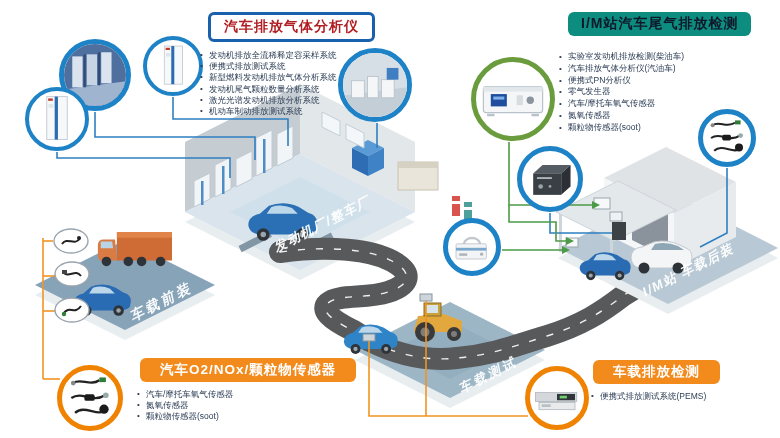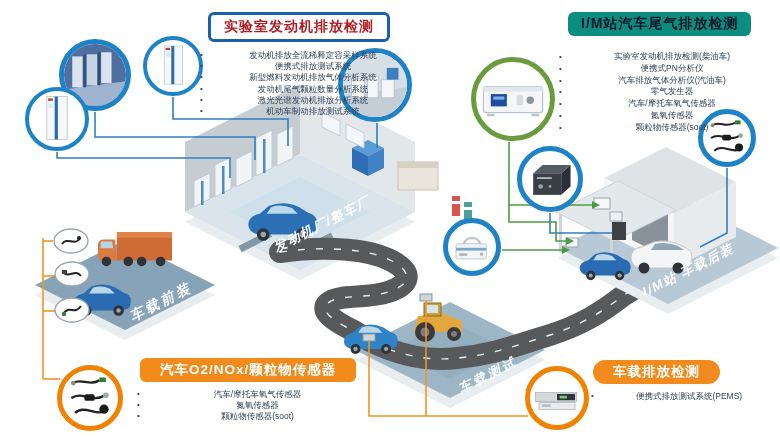--- a/index.html
+++ b/index.html
@@ -7,36 +7,36 @@
          font-family:"Liberation Sans","DejaVu Sans",sans-serif;}
   #scene{position:absolute;left:0;top:0;z-index:1;}
 
   
   .box{position:absolute;z-index:3;color:var(--c-navy_text);}
   .chip{display:inline-block;border-radius:6px;font-weight:bold;font-size:14px;
         padding:3px 13px;letter-spacing:1px;white-space:nowrap;}
   .chip-lab{background:#fff;border:3px solid var(--c-blue_border);color:var(--c-red_text);}
   .chip-teal{background:var(--c-teal);color:#0f172a;}
   .chip-orange{background:var(--c-orange);color:#fff;font-size:13.5px;padding:3px 20px;}
-  .box ul{list-style:none;margin:0;padding:0;font-size:8.5px;text-align:center;}
+  .box ul{list-style:none;margin:0;padding:0;font-size:8.5px;}
   .box li{position:relative;padding-left:10px;line-height:10.6px;margin-bottom:0.6px;white-space:nowrap;}
   .box li::before{content:"•";position:absolute;left:1px;top:0;font-size:8px;}
   .box li.no-dot::before{content:"";}
   #box-lab{left:197px;top:12px;width:220px;}
   #box-lab .chip{margin-left:11px;}
   #box-lab ul{margin-top:8px;margin-left:2px;}
   #box-im{left:556px;top:12px;width:220px;}
   #box-im .chip{margin-left:12px;}
   #box-im ul{margin-top:15px;margin-left:2px;}
   #box-im li{line-height:11.2px;}
   #box-sensors{left:134px;top:358px;width:235px;}
   #box-sensors .chip{margin-left:6px;}
   #box-sensors ul{margin-top:7px;margin-left:2px;}
   #box-pems{left:588px;top:360px;width:190px;}
-  #box-pems .chip{margin-left:5px;border-radius:12px;}
+  #box-pems .chip{margin-left:5px;}
   #box-pems ul{margin-top:7px;margin-left:2px;}
 
   
   .circ{position:absolute;z-index:2;border-radius:50%;background:#fff;box-sizing:border-box;
         overflow:hidden;display:flex;align-items:center;justify-content:center;}
   .circ svg{width:100%;height:100%;display:block;}
   .ring-blue{border:5px solid var(--c-blue_ring);}
   .ring-blue-sm{border:4px solid var(--c-blue_ring);}
   .ring-green{border:5px solid var(--c-green_ring);}
   .ring-orange{border:5px solid var(--c-orange_ring);}
@@ -331,37 +331,37 @@
     <svg viewBox="0 0 60 60">
         <rect x="6" y="24" width="46" height="10" fill="#d4d8db" stroke="#a9b1b7" stroke-width="0.8"></rect>
       <rect x="30" y="25.5" width="20" height="7" fill="#2f353b"></rect>
         <rect x="33" y="27.5" width="8" height="3" fill="#6fcf6f"></rect>
       <rect x="10" y="35" width="40" height="8" fill="#e8eaec" stroke="#a9b1b7" stroke-width="0.8"></rect>
       <rect x="13" y="37" width="10" height="3" fill="#b8bfc5"></rect>
       </svg>
   </div>
 
   <div class="box" id="box-lab">
-    <div class="chip chip-lab">实验室发动机排放检测</div>
+    <div class="chip chip-lab">汽车排放气体分析仪</div>
     <ul>
       <li>发动机排放全流稀释定容采样系统</li>
       <li>便携式排放测试系统</li>
       <li>新型燃料发动机排放气体分析系统</li>
       <li>发动机尾气颗粒数量分析系统</li>
       <li>激光光谱发动机排放分析系统</li>
       <li>机动车制动排放测试系统</li>
     </ul>
   </div>
 
   <div class="box" id="box-im">
     <div class="chip chip-teal">I/M站汽车尾气排放检测</div>
     <ul>
       <li>实验室发动机排放检测(柴油车)</li>
+      <li>汽车排放气体分析仪(汽油车)</li>
       <li>便携式PN分析仪</li>
-      <li>汽车排放气体分析仪(汽油车)</li>
       <li>零气发生器</li>
       <li>汽车/摩托车氧气传感器</li>
       <li>氮氧传感器</li>
       <li>颗粒物传感器(soot)</li>
     </ul>
   </div>
 
   <div class="box" id="box-sensors">
     <div class="chip chip-orange">汽车O2/NOx/颗粒物传感器</div>
     <ul>

